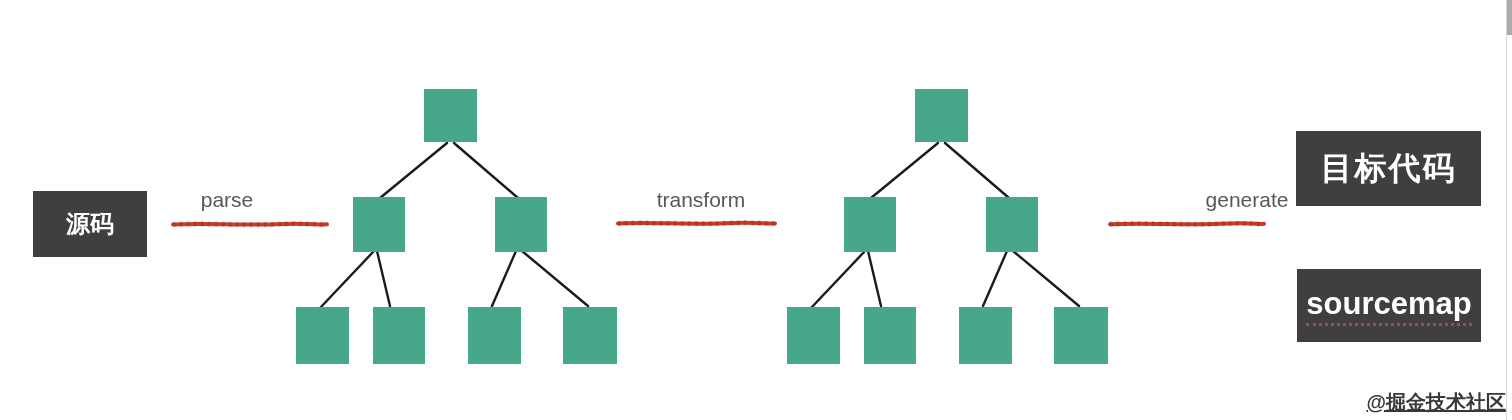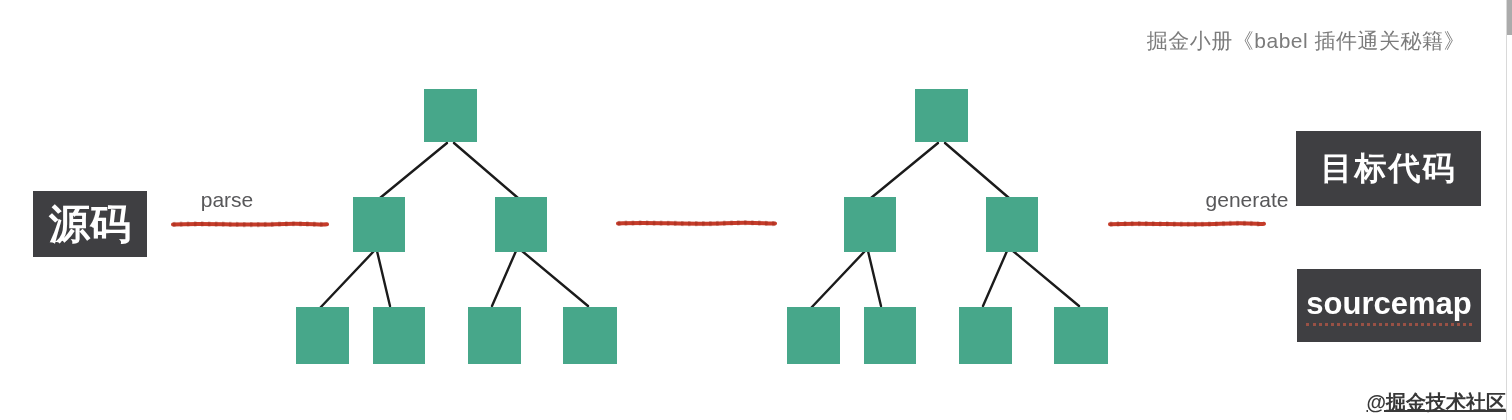--- a/index.html
+++ b/index.html
@@ -27,21 +27,21 @@
   .connector{stroke:var(--connector_black);stroke-width:2.4;stroke-linecap:round;fill:none;}
   .redline{stroke:var(--underline_red);stroke-width:4;stroke-linecap:round;fill:none;}
   .redline-tex{stroke:#8f2416;stroke-width:5.2;stroke-linecap:butt;fill:none;
     stroke-dasharray:2.5 4.5;opacity:.33;}
   .ast-node{position:absolute;background:var(--node_green);}
   .dark-box{
     position:absolute;background:var(--box_dark);color:#fff;
     display:flex;align-items:center;justify-content:center;
     font-weight:bold;white-space:nowrap;
   }
-  .source-box{left:33px;top:191px;width:114px;height:66px;font-size:41px;}
+  .source-box{left:33px;top:191px;width:114px;height:66px;font-size:24px;}
   .target-box{left:1296px;top:131px;width:185px;height:75px;font-size:32px;letter-spacing:2px;}
   .sourcemap-box{left:1297px;top:269px;width:184px;height:73px;font-size:31px;}
   .sourcemap-box .spellline{border-bottom:3px dotted rgba(201,90,70,.65);padding-bottom:1px;}
   .step-label{
     position:absolute;top:188px;width:160px;text-align:center;
     font-size:21px;color:var(--step_label_gray);
   }
   .step-parse{left:147px;}
   .step-transform{left:621px;}
   .step-generate{left:1167px;}
@@ -57,21 +57,20 @@
   }
   .scroll-track{position:absolute;top:0;left:1506px;width:6px;height:420px;
     border-left:1px solid #d9d9d9;background:transparent;}
   .scroll-thumb{position:absolute;top:0;left:0;width:6px;height:35px;background:#ababab;}
 </style>
 </head>
 <body>
 
 <div class="canvas">
 
-  <div class="booklet-title">掘金小册《babel 插件通关秘籍》</div>
 
   <svg class="overlay" viewBox="0 0 1512 420" xmlns="http://www.w3.org/2000/svg">
 
     <path class="connector" d="M447,143 L380,198"></path>
     <path class="connector" d="M454,143 L518,198"></path>
     <path class="connector" d="M374,251 L320,308"></path>
     <path class="connector" d="M377,251 L390,306"></path>
     <path class="connector" d="M516,251 L492,306"></path>
     <path class="connector" d="M522,251 L588,306"></path>
 
@@ -88,20 +87,21 @@
     <path class="redline-tex" d="M618,223.5 C650,221.8 690,224.8 725,223.2 S768,224.4 775,223.4"></path>
     <path class="redline" d="M1110,224.2 C1145,222.4 1185,225.4 1220,223.8 S1258,224.8 1264,223.8"></path>
     <path class="redline-tex" d="M1110,224.2 C1145,222.4 1185,225.4 1220,223.8 S1258,224.8 1264,223.8"></path>
   </svg>
 
   <div class="dark-box source-box">
     <span>源码</span>
   </div>
 
   <div class="step-label step-parse">parse</div>
+  <div class="step-label step-transform">transform</div>
   <div class="step-label step-generate">generate</div>
 
   <div class="ast-node" style="left:424px;top:89px;width:53px;height:53px;"></div>
   <div class="ast-node" style="left:353px;top:197px;width:52px;height:55px;"></div>
   <div class="ast-node" style="left:495px;top:197px;width:52px;height:55px;"></div>
   <div class="ast-node" style="left:296px;top:307px;width:53px;height:57px;"></div>
   <div class="ast-node" style="left:373px;top:307px;width:52px;height:57px;"></div>
   <div class="ast-node" style="left:468px;top:307px;width:53px;height:57px;"></div>
   <div class="ast-node" style="left:563px;top:307px;width:54px;height:57px;"></div>
 

